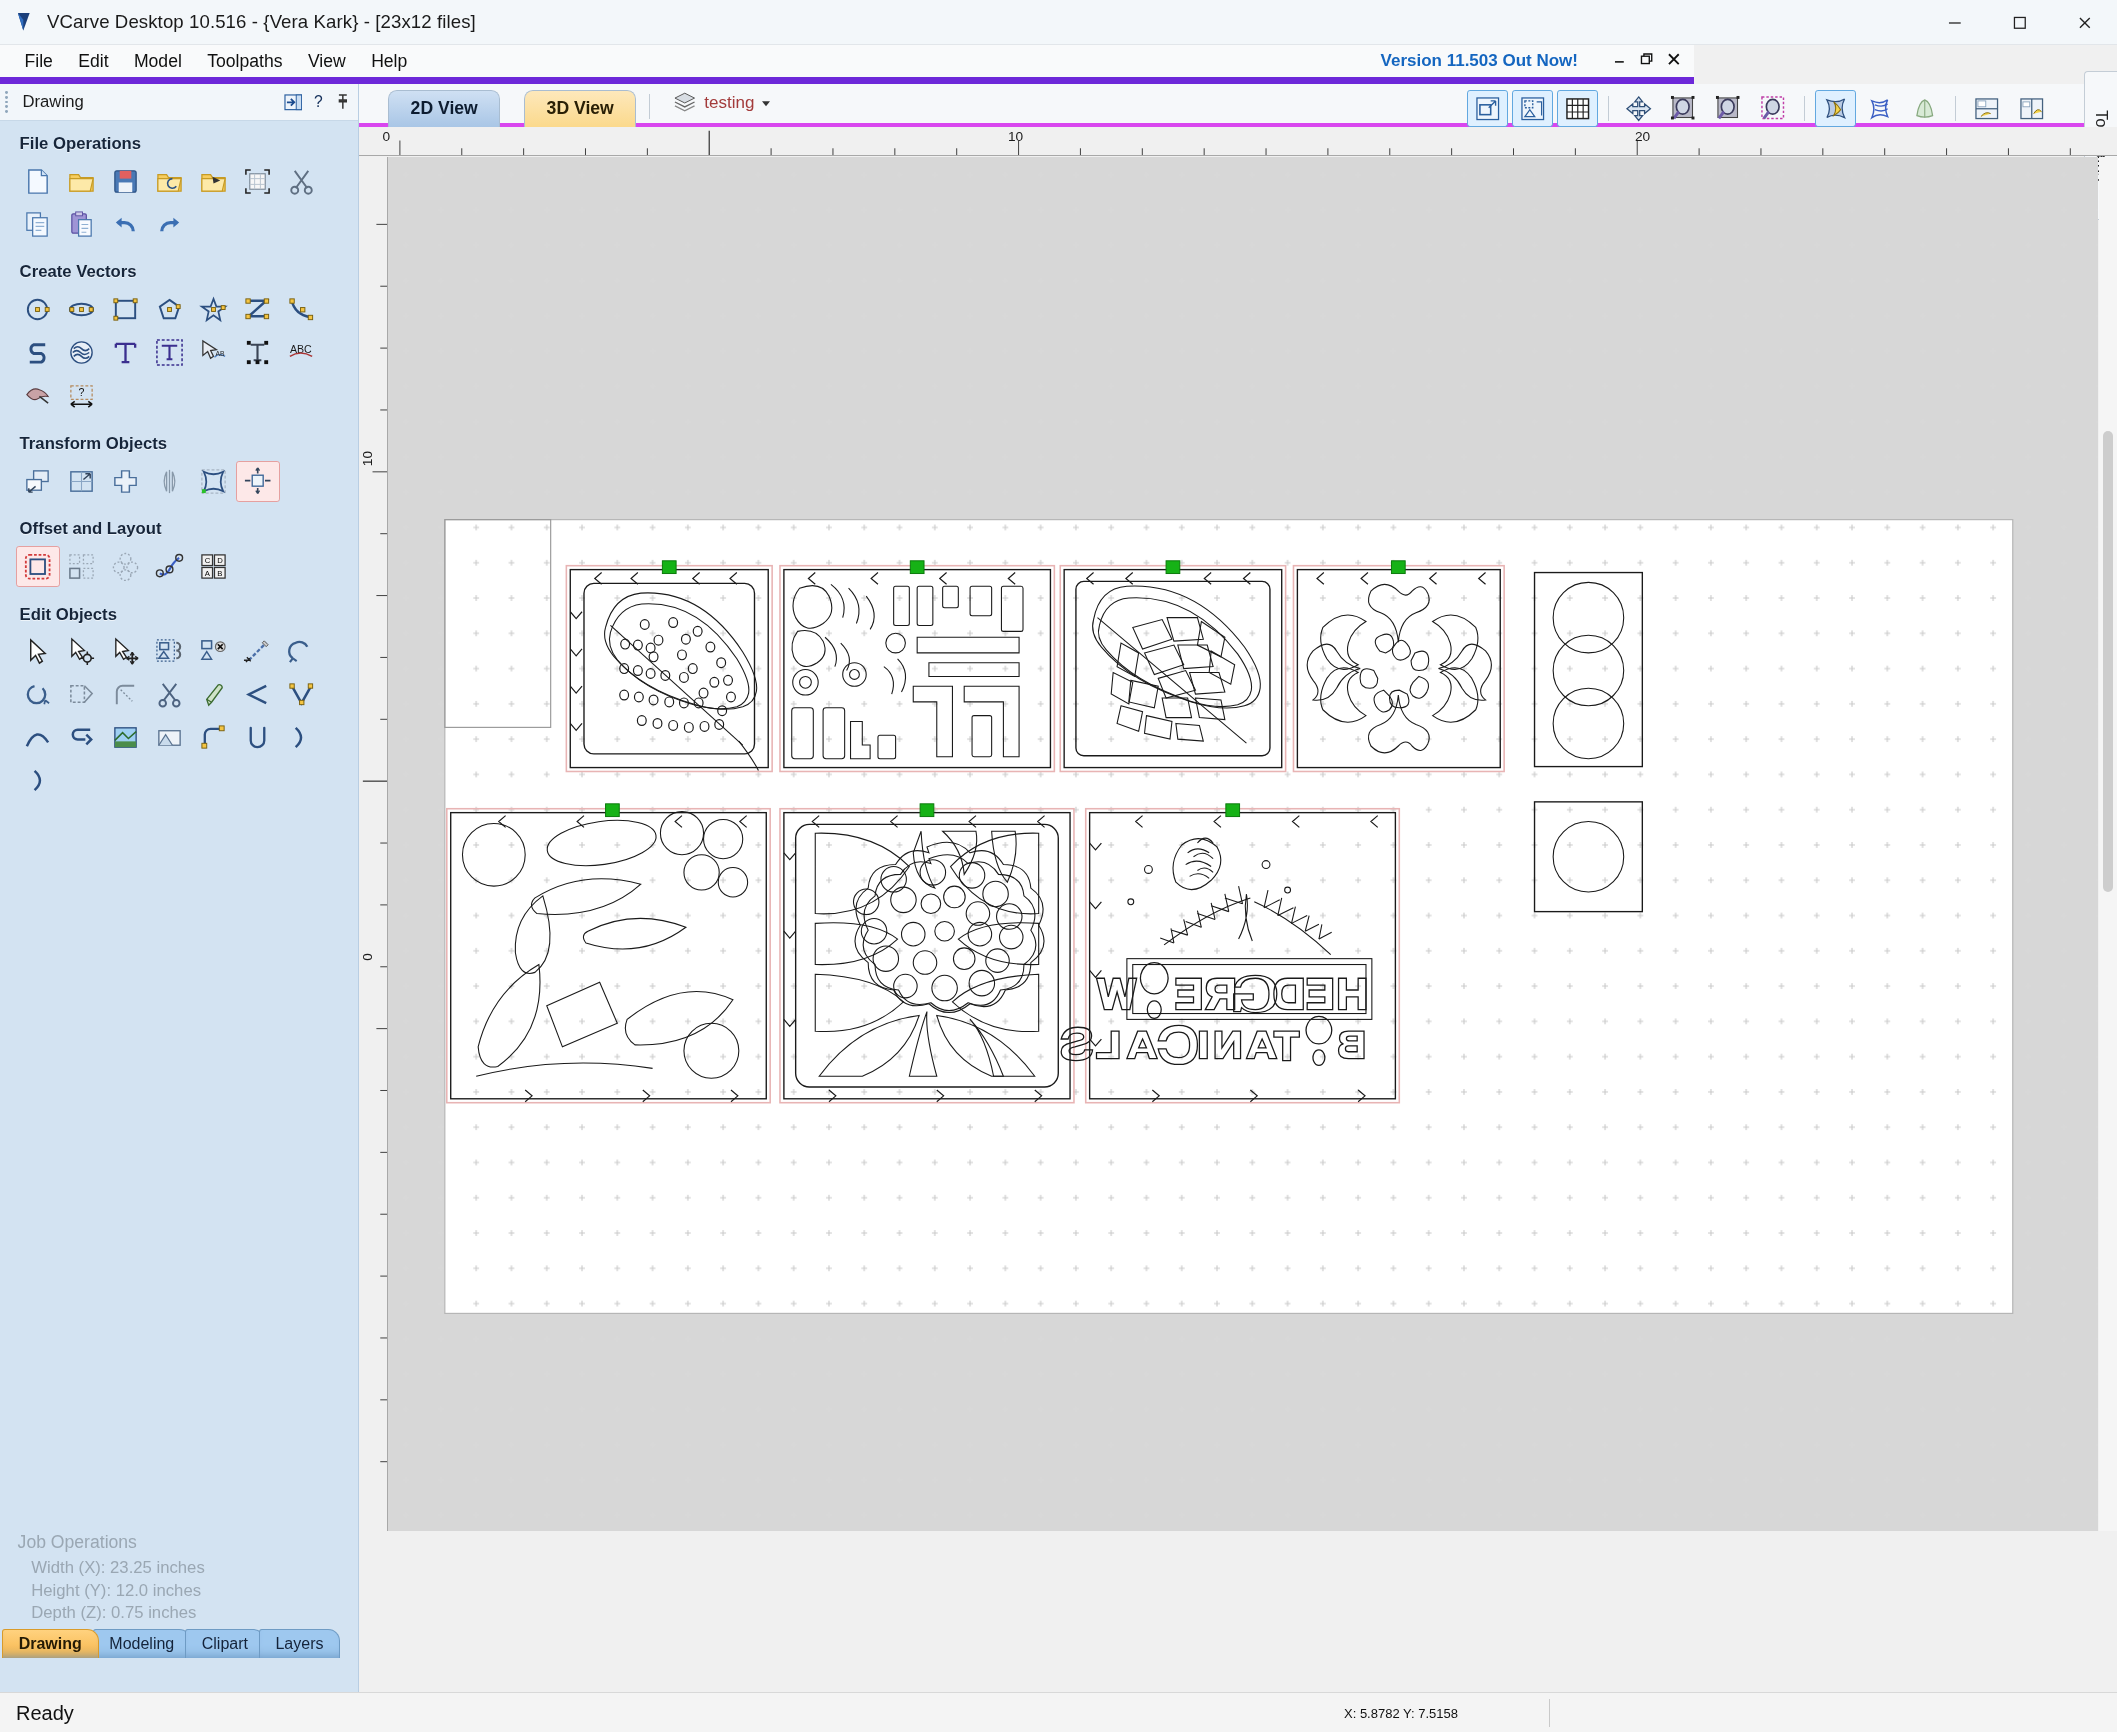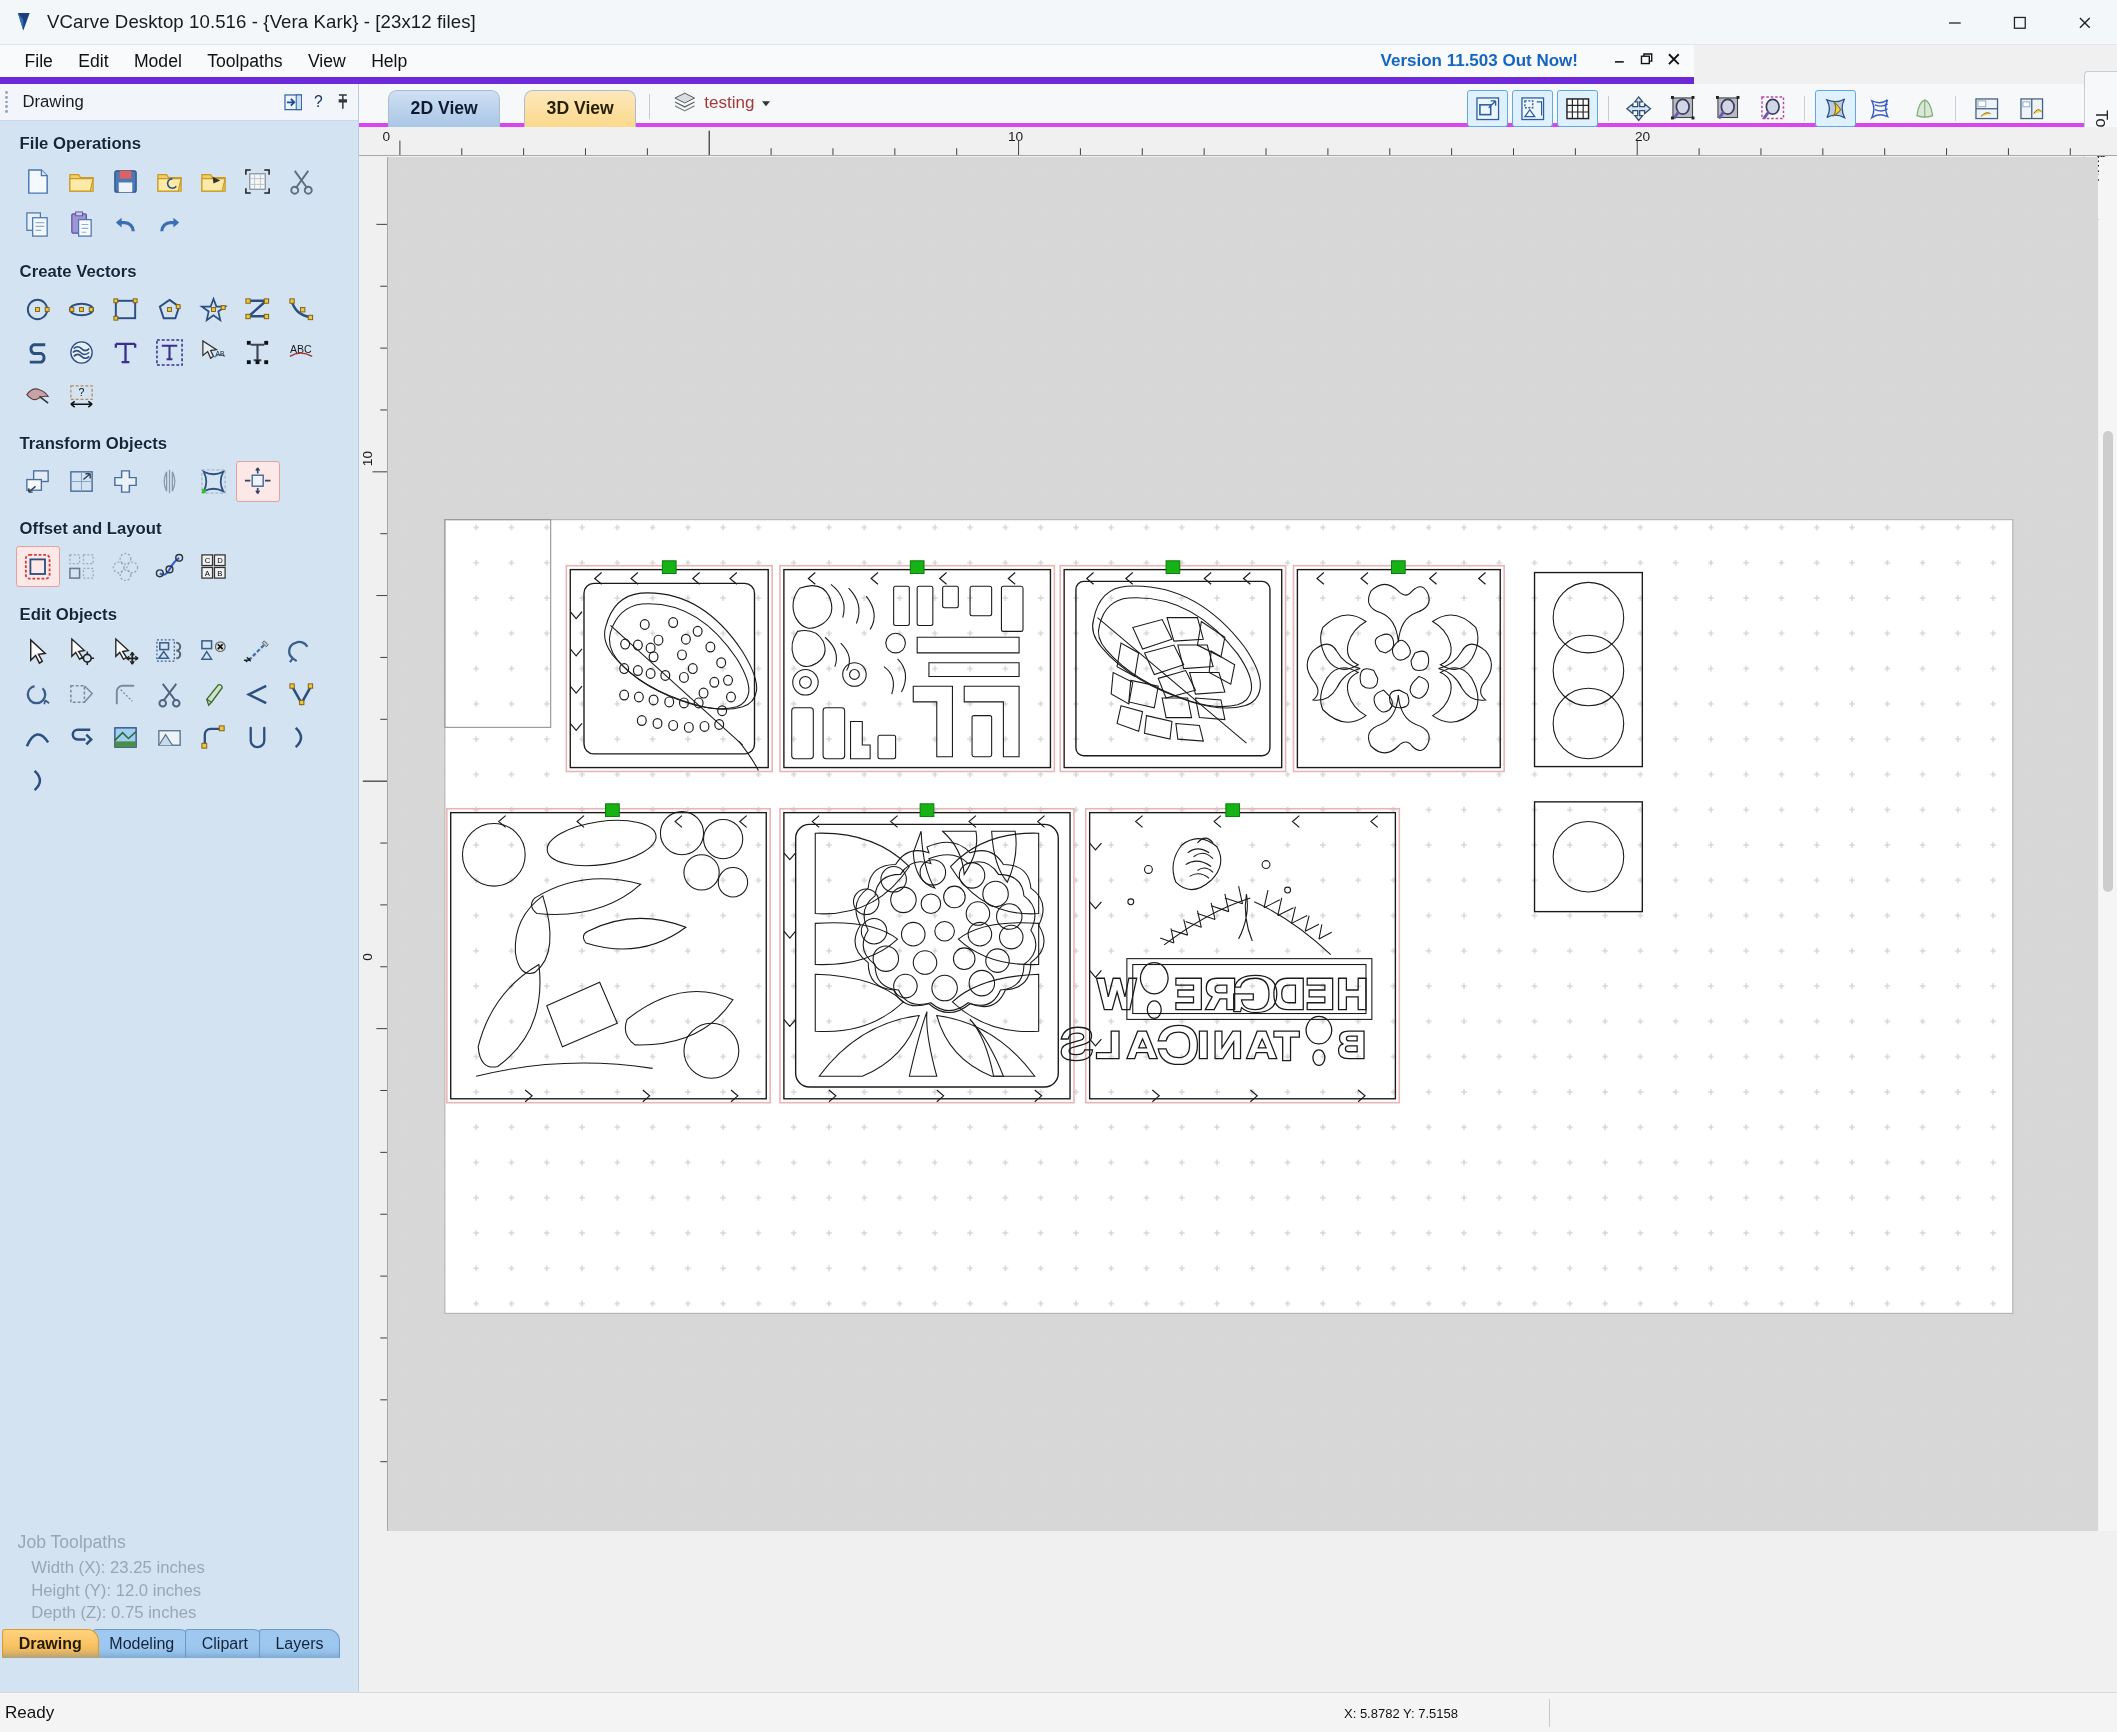--- a/index.html
+++ b/index.html
@@ -88,21 +88,21 @@
     border-radius: 2.9px 11.8px 0 0; margin-right: -5.9px;
     box-shadow: inset 0 -9.8px 11.8px -9.8px #5f8cb8;
   }
   .ltab.active { background: linear-gradient(#ffd27f,#f7b64b); border-color: #d99b2a; color:#241a05; z-index: 3; font-weight:600;}
 
   
   .statusbar {
     position: absolute; bottom: 0; left: 0; width: 2117px; height: 41px;
     background: #f4f4f4; border-top: 1px solid #d8d8d8; display: flex; align-items: center;
   }
-  .status-ready { font-size: 17px; color: #111; margin-left: 5px; }
+  .status-ready { font-size: 20px; color: #111; margin-left: 16px; }
   .status-coords { position: absolute; left: 1344px; font-size: 13px; color: #111; text-align: right; }
   .status-seg { position: absolute; left: 1549px; top: 5.9px; bottom: 5.9px; width: 1px; background: #c9c9c9; }
 
   
   .viewbar {
     position: absolute; top: 84px; left: 359px; width: 1758px; height: 43px;
     background: #f6f8fa; border-bottom: 4px solid #d946ef;
   }
   .vtab {
     position: absolute; top: 5.9px; height: 37px; padding: 0 21.6px;
@@ -691,21 +691,21 @@
         <div class="tool-btn">
           <svg width="29" height="29" viewBox="0 0 30 30">
               <path d="M12 5 q11 10 0 20" fill="none" stroke="#2c4f80" stroke-width="2.6"></path>
               <path d="M6 5 L6 25" fill="none" stroke="#2c4f80" stroke-width="0"></path>
             </svg>
         </div>
       </div>
     </div>
 
     <div class="jobdim">
-      <div class="jd-title">Job Toolpaths</div>
+      <div class="jd-title">Job Operations</div>
       <div class="jd-line">Width  (X): 23.25 inches</div>
       <div class="jd-line">Height (Y): 12.0 inches</div>
       <div class="jd-line">Depth  (Z): 0.75 inches</div>
     </div>
 
     <div class="lefttabs">
       <div class="ltab active">Drawing</div>
       <div class="ltab">Modeling</div>
       <div class="ltab">Clipart</div>
       <div class="ltab">Layers</div>

